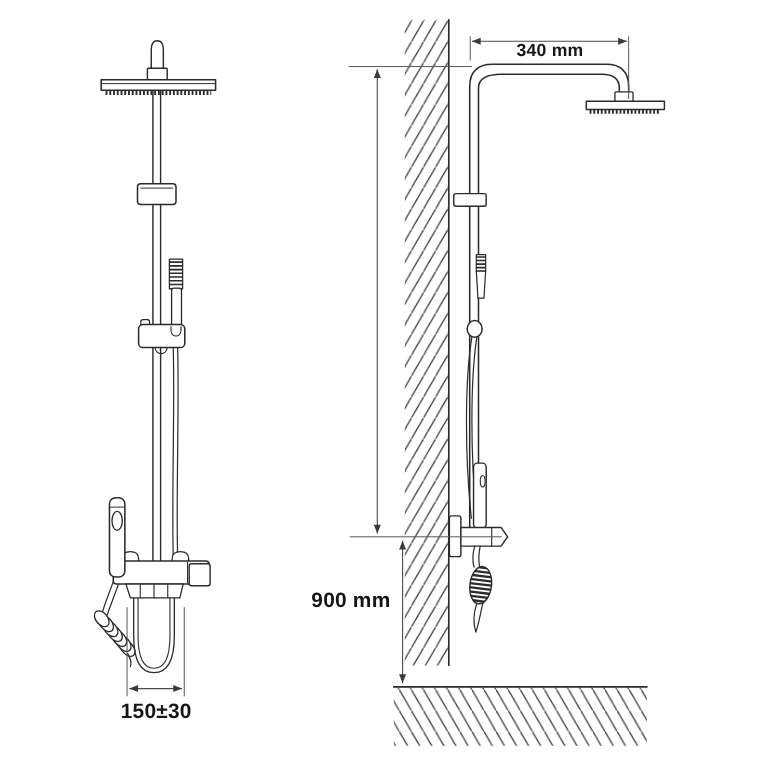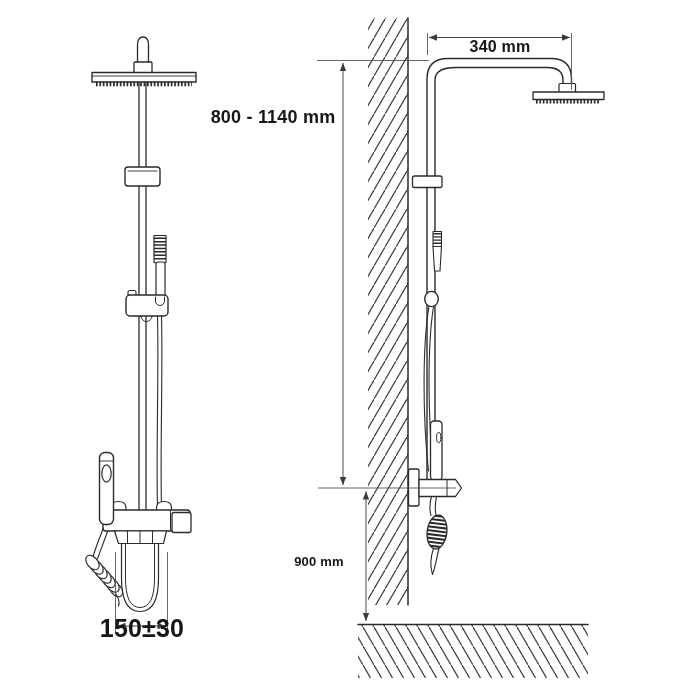--- a/index.html
+++ b/index.html
@@ -7,22 +7,22 @@
     position:relative;width:700px;height:700px;background:#ffffff;overflow:hidden;
     font-family:"Liberation Sans",sans-serif;
   }
   #drawing{position:absolute;left:0;top:0;}
   .dim-label{
     position:absolute;transform:translate(-50%,-50%);
     font-weight:bold;color:#161616;white-space:nowrap;letter-spacing:0.2px;
   }
   #dim340{left:500px;top:27px;font-size:16px;margin-top:20px;}
   #dim800{left:273px;top:117px;font-size:18px;}
-  #dim900{left:319px;top:561px;font-size:13px;}
-  #dim150{left:142px;top:628px;font-size:25px;}
+  #dim900{left:319px;top:547px;font-size:19px;}
+  #dim150{left:142px;top:648px;font-size:19px;}
 </style>
 </head>
 <body>
 
 <div id="stage">
 
 <svg id="drawing" width="700" height="700" viewBox="0 0 700 700" xmlns="http://www.w3.org/2000/svg">
   <defs>
     <pattern id="hatchWall" width="11" height="19" patternUnits="userSpaceOnUse">
       <path d="M0,19 L11,0" stroke="#3c3c3c" stroke-width="1.2" fill="none"></path>
@@ -196,17 +196,16 @@
 
     <line x1="343" y1="63" x2="343" y2="485" marker-start="url(#dimArrow)" marker-end="url(#dimArrow)"></line>
 
     <line x1="366" y1="491.5" x2="366" y2="621" marker-start="url(#dimArrow)" marker-end="url(#dimArrow)"></line>
 
     <line x1="117.5" y1="626" x2="165.5" y2="626" marker-start="url(#dimArrow)" marker-end="url(#dimArrow)"></line>
   </g>
 </svg>
 
 <div id="dim340" class="dim-label">340 mm</div>
-<div id="dim800" class="dim-label">800 - 1140 mm</div>
 <div id="dim900" class="dim-label">900 mm</div>
 <div id="dim150" class="dim-label">150±30</div>
 
 </div>
 
 </body></html>

